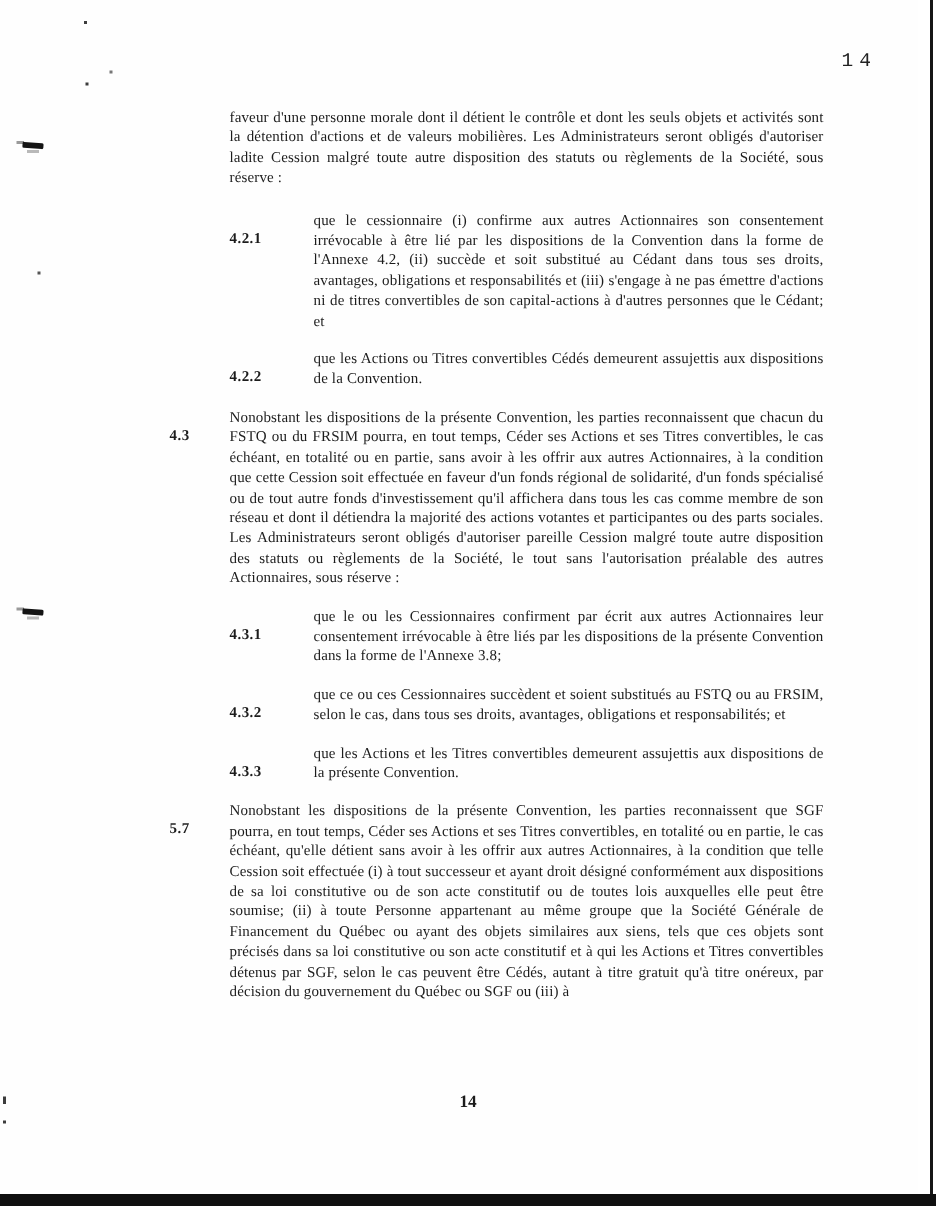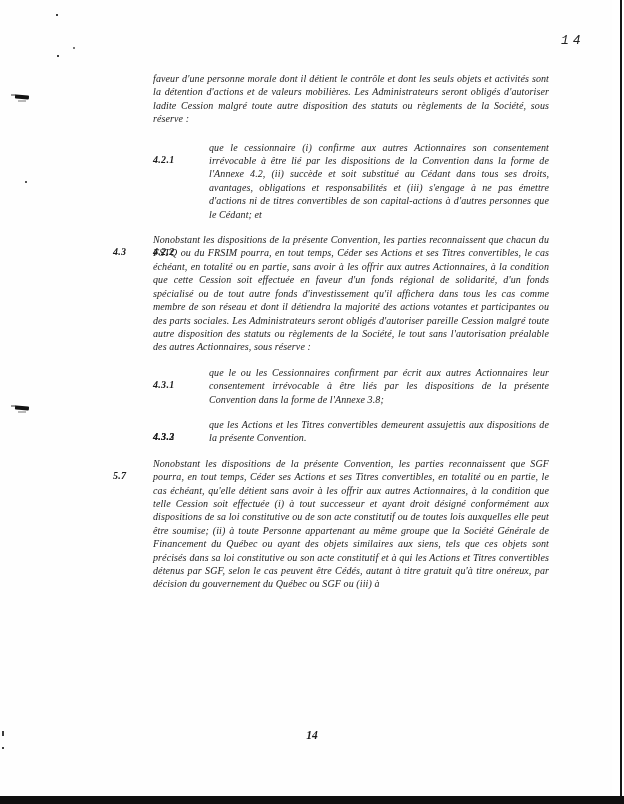--- a/index.html
+++ b/index.html
@@ -7,21 +7,20 @@
   body {
     background:#ffffff;
     font-family:"Liberation Serif", serif;
     color:#1c1c1c;
     overflow:hidden;
   }
   .sheet {
     position:relative;
     width:612px; height:804px;
     background:#fefefe;
-    font-style:italic;
   }
 
   
   .pageno-top {
     position:absolute; top:33px; left:561px;
     font-family:"Liberation Mono", monospace;
     font-size:13px; letter-spacing:4px; color:#222;
   }
   .pageno-bottom {
     position:absolute; top:729px; left:0; width:624px;
@@ -112,34 +111,36 @@
     <span class="txt">faveur d'une personne morale dont il détient le contrôle et dont les seuls objets et activités sont la détention d'actions et de valeurs mobilières. Les Administrateurs seront obligés d'autoriser ladite Cession malgré toute autre disposition des statuts ou règlements de la Société, sous réserve :</span>
   </div>
 
   <div class="para level-sub">
     <span class="num">4.2.1</span>
     <span class="txt">que le cessionnaire (i) confirme aux autres Actionnaires son consentement irrévocable à être lié par les dispositions de la Convention dans la forme de l'Annexe 4.2, (ii) succède et soit substitué au Cédant dans tous ses droits, avantages, obligations et responsabilités et (iii) s'engage à ne pas émettre d'actions ni de titres convertibles de son capital-actions à d'autres personnes que le Cédant;  et</span>
   </div>
 
   <div class="para level-sub">
     <span class="num">4.2.2</span>
+    <span class="txt">que les Actions ou Titres convertibles Cédés demeurent assujettis aux dispositions de la Convention.</span>
   </div>
 
   <div class="para level-main">
     <span class="num">4.3</span>
     <span class="txt">Nonobstant les dispositions de la présente Convention, les parties reconnaissent que chacun du FSTQ ou du FRSIM pourra, en tout temps, Céder ses Actions et ses Titres convertibles, le cas échéant, en totalité ou en partie, sans avoir à les offrir aux autres Actionnaires, à la condition que cette Cession soit effectuée en faveur d'un fonds régional de solidarité, d'un fonds spécialisé ou de tout autre fonds d'investissement qu'il affichera dans tous les cas comme membre de son réseau et dont il détiendra la majorité des actions votantes et participantes ou des parts sociales. Les Administrateurs seront obligés d'autoriser pareille Cession malgré toute autre disposition des statuts ou règlements de la Société, le tout sans l'autorisation préalable des autres Actionnaires, sous réserve :</span>
   </div>
 
   <div class="para level-sub">
     <span class="num">4.3.1</span>
     <span class="txt">que le ou les Cessionnaires confirment par écrit aux autres Actionnaires leur consentement irrévocable à être liés par les dispositions de la présente Convention dans la forme de l'Annexe 3.8;</span>
   </div>
 
   <div class="para level-sub">
     <span class="num">4.3.2</span>
+    <span class="txt">que ce ou ces Cessionnaires succèdent et soient substitués au FSTQ ou au FRSIM, selon le cas, dans tous ses droits, avantages, obligations et responsabilités; et</span>
   </div>
 
   <div class="para level-sub">
     <span class="num">4.3.3</span>
     <span class="txt">que les Actions et les Titres convertibles demeurent assujettis aux dispositions de la présente Convention.</span>
   </div>
 
   <div class="para level-main">
     <span class="num">5.7</span>
     <span class="txt">Nonobstant les dispositions de la présente Convention, les parties reconnaissent que SGF pourra, en tout temps, Céder ses Actions et ses Titres convertibles, en totalité ou en partie, le cas échéant, qu'elle détient sans avoir à les offrir aux autres Actionnaires, à la condition que telle Cession soit effectuée (i) à tout successeur et ayant droit désigné conformément aux dispositions de sa loi constitutive ou de son acte constitutif ou de toutes lois auxquelles elle peut être soumise; (ii) à toute Personne appartenant au même groupe que la Société Générale de Financement du Québec ou ayant des objets similaires aux siens, tels que ces objets sont précisés dans sa loi constitutive ou son acte constitutif et à qui les Actions et Titres convertibles détenus par SGF, selon le cas peuvent être Cédés, autant à titre gratuit qu'à titre onéreux, par décision du gouvernement du Québec ou SGF ou (iii) à</span>

